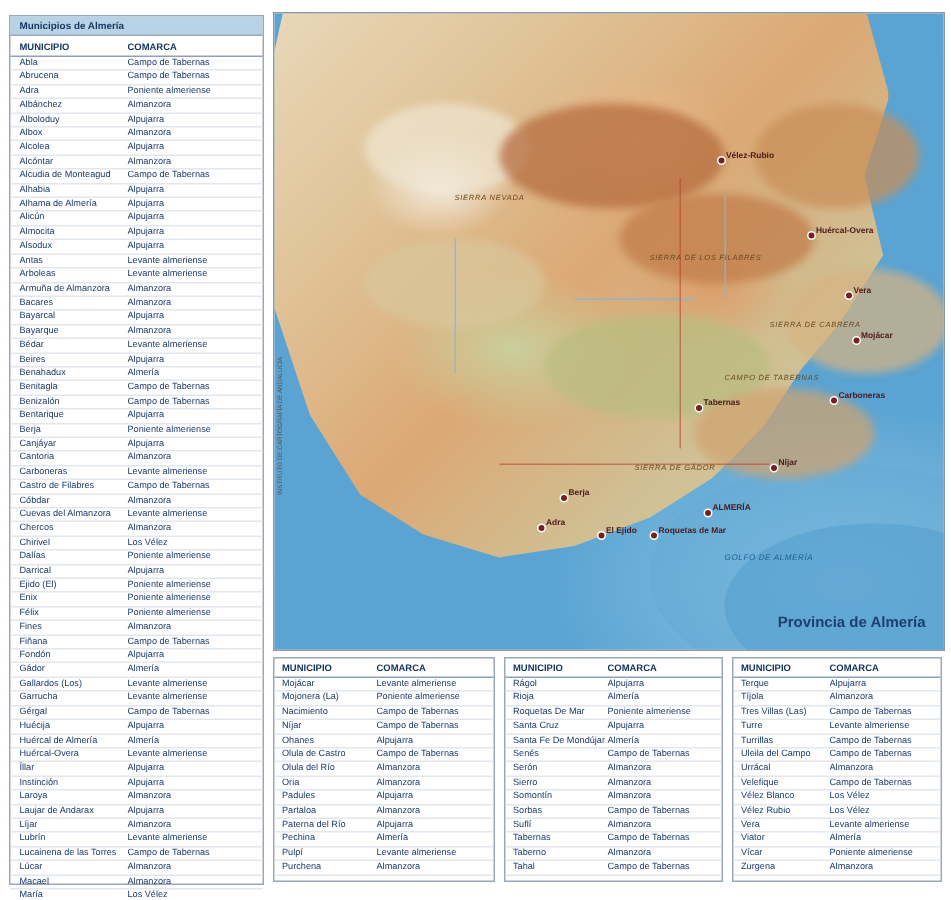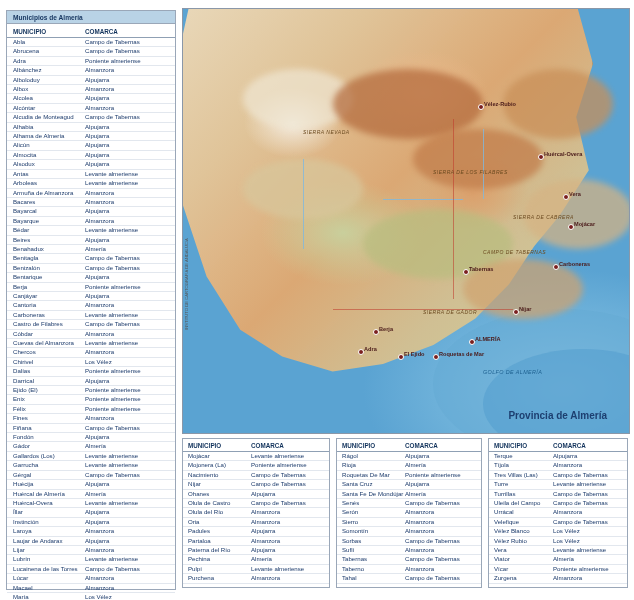--- a/index.html
+++ b/index.html
@@ -111,21 +111,21 @@
   }
 
   .city-dot{
     position:absolute;width:4px;height:4px;border-radius:50%;
     background:#7a1f1f;border:1px solid #fff;
   }
   .city-label{
     position:absolute;font-size:5.6px;color:#4a1a1a;font-weight:bold;white-space:nowrap;
   }
   .map-title{
-    position:absolute;right:22px;bottom:12px;
+    position:absolute;right:12px;bottom:12px;
     font-size:10px;font-weight:bold;color:#1d3f70;
   }
   .gulf-label{
     position:absolute;left:300px;top:360px;font-size:5.4px;color:#1d5f8f;
     font-style:italic;letter-spacing:.4px;
   }
   .sierra-label{
     position:absolute;font-size:5px;color:#6b4a20;font-style:italic;letter-spacing:.5px;
   }
   .credit{

